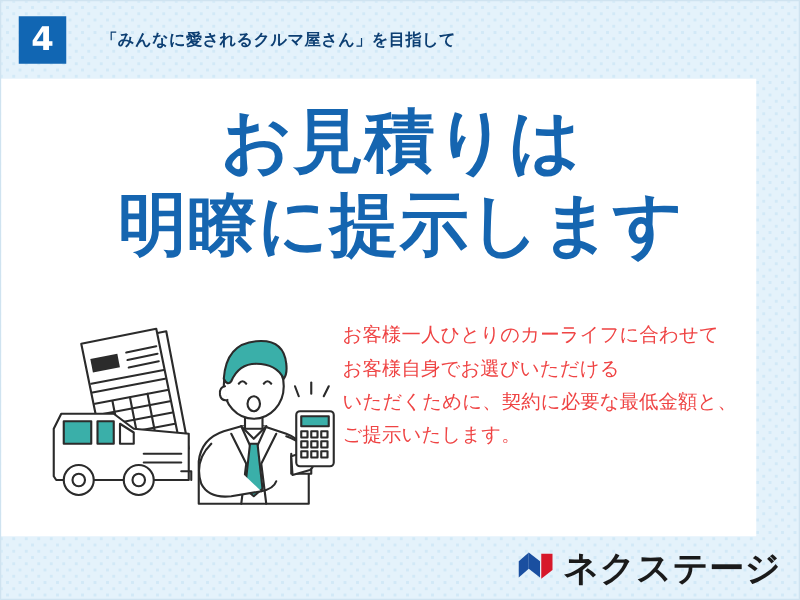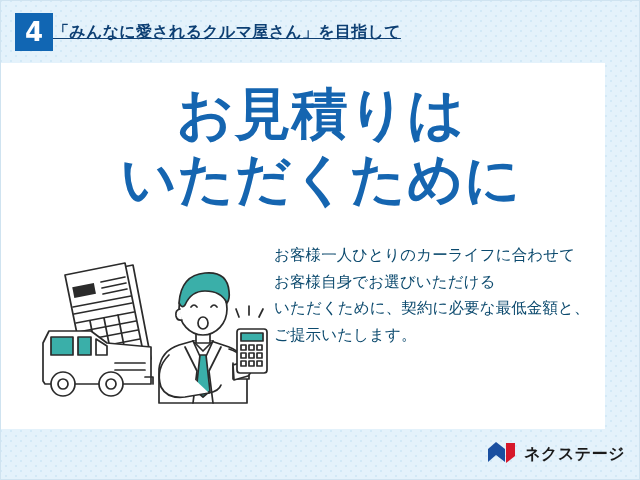--- a/index.html
+++ b/index.html
@@ -47,27 +47,26 @@
     color: #ffffff;
     font-size: 26px;
     font-weight: bold;
     display: flex;
     align-items: center;
     justify-content: center;
     line-height: 1;
     flex: 0 0 auto;
   }
   #header-title {
-    margin-left: 0;
-    font-size: 16px;
+    margin-left: 28px;
+    font-size: 13px;
     font-weight: bold;
     color: #0d3f73;
     letter-spacing: 0.3px;
     white-space: nowrap;
-    text-decoration: underline;
   }
 
   
   #panel {
     position: absolute;
     left: 0;
     top: 62px;
     width: 604px;
     height: 366px;
     background: #ffffff;
@@ -89,23 +88,23 @@
     display: block;
     font-size: 56px;
     white-space: nowrap;
   }
   #headline-line-2 { font-size: 55px; }
 
   
   #body-copy {
     position: absolute;
     left: 273px;
-    top: 179px;
+    top: 192px;
     width: 350px;
-    color: #0c4a6e;
+    color: #ef4444;
     font-size: 15.5px;
     line-height: 1.72;
     letter-spacing: 0.1px;
   }
   #body-copy .copy-line {
     display: block;
     white-space: nowrap;
   }
 
   
@@ -129,42 +128,42 @@
     justify-content: flex-end;
     padding-right: 16px;
     box-sizing: border-box;
   }
   #brand-lockup {
     display: flex;
     align-items: center;
     gap: 7px;
   }
   #brand-name {
-    font-size: 16px;
+    font-size: 28px;
     font-weight: bold;
     color: #1a1a1a;
     letter-spacing: 0.5px;
     white-space: nowrap;
   }
 </style>
 </head>
 <body>
 
 <div id="ad-root">
 
   <div id="header">
     <div id="step-badge">4</div>
     <div id="header-title">「みんなに愛されるクルマ屋さん」を目指して</div>
   </div>
 
   <div id="panel">
 
     <div id="headline">
       <span class="headline-line" id="headline-line-1">お見積りは</span>
-      <span class="headline-line" id="headline-line-2">いただくために</span>
+      <span class="headline-line" id="headline-line-2">明瞭に提示します</span>
     </div>
 
     <div id="illustration">
       <svg width="240" height="155" viewBox="0 0 240 155" xmlns="http://www.w3.org/2000/svg">
         <g fill="none" stroke="#2b2b2b" stroke-width="1.7" stroke-linecap="round" stroke-linejoin="round">
 
           <g>
 
             <path d="M100 14 L118 108 L58 120 L40 26 Z" fill="#ffffff" stroke="#2b2b2b"></path>
 

